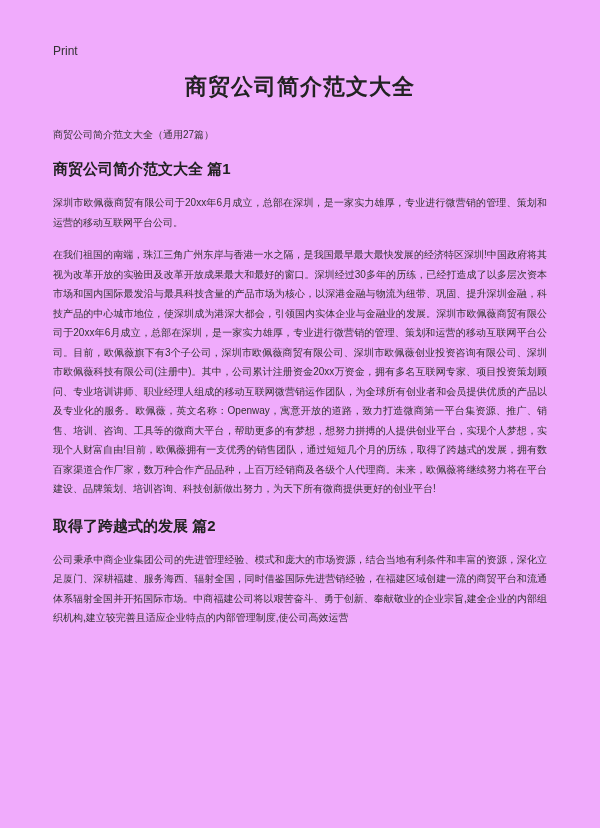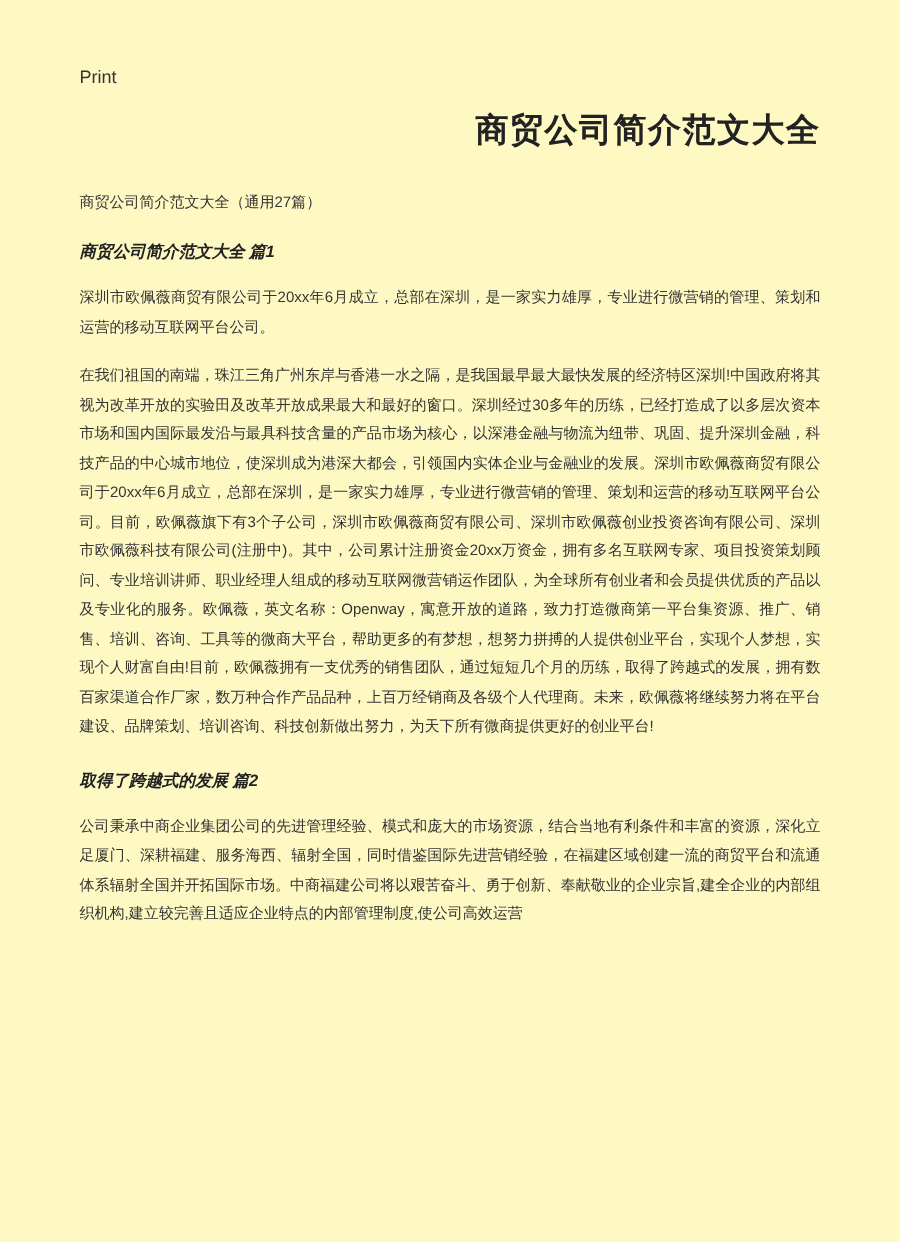--- a/index.html
+++ b/index.html
@@ -5,51 +5,50 @@
   html, body {
     margin: 0;
     padding: 0;
     background: #ffffff;
   }
   .page {
     position: relative;
     width: 600px;
     height: 828px;
     box-sizing: border-box;
-    background: #fef9c3;
+    background: #f0abfc;
     padding: 44px 53px 0 53px;
     overflow: hidden;
     font-family: "Liberation Sans", sans-serif;
     color: #333333;
   }
   .print-label {
     font-size: 12px;
     color: #333333;
     margin: 0 0 14px 0;
     cursor: pointer;
   }
   .doc-title {
-    text-align: right;
+    text-align: center;
     font-size: 22px;
     font-weight: bold;
     color: #222222;
     margin: 6px 0 26px 0;
     letter-spacing: 1px;
   }
   .doc-subtitle {
     font-size: 10px;
     color: #333333;
     margin: 0 0 16px 0;
   }
   .section-heading {
-    font-size: 11px;
+    font-size: 15px;
     font-weight: bold;
     color: #222222;
     margin: 18px 0 14px 0;
-    font-style: italic;
   }
   .body-para {
     font-size: 10px;
     line-height: 19.5px;
     color: #333333;
     text-align: justify;
     margin: 0 0 13px 0;
     word-break: break-all;
   }
 </style>

